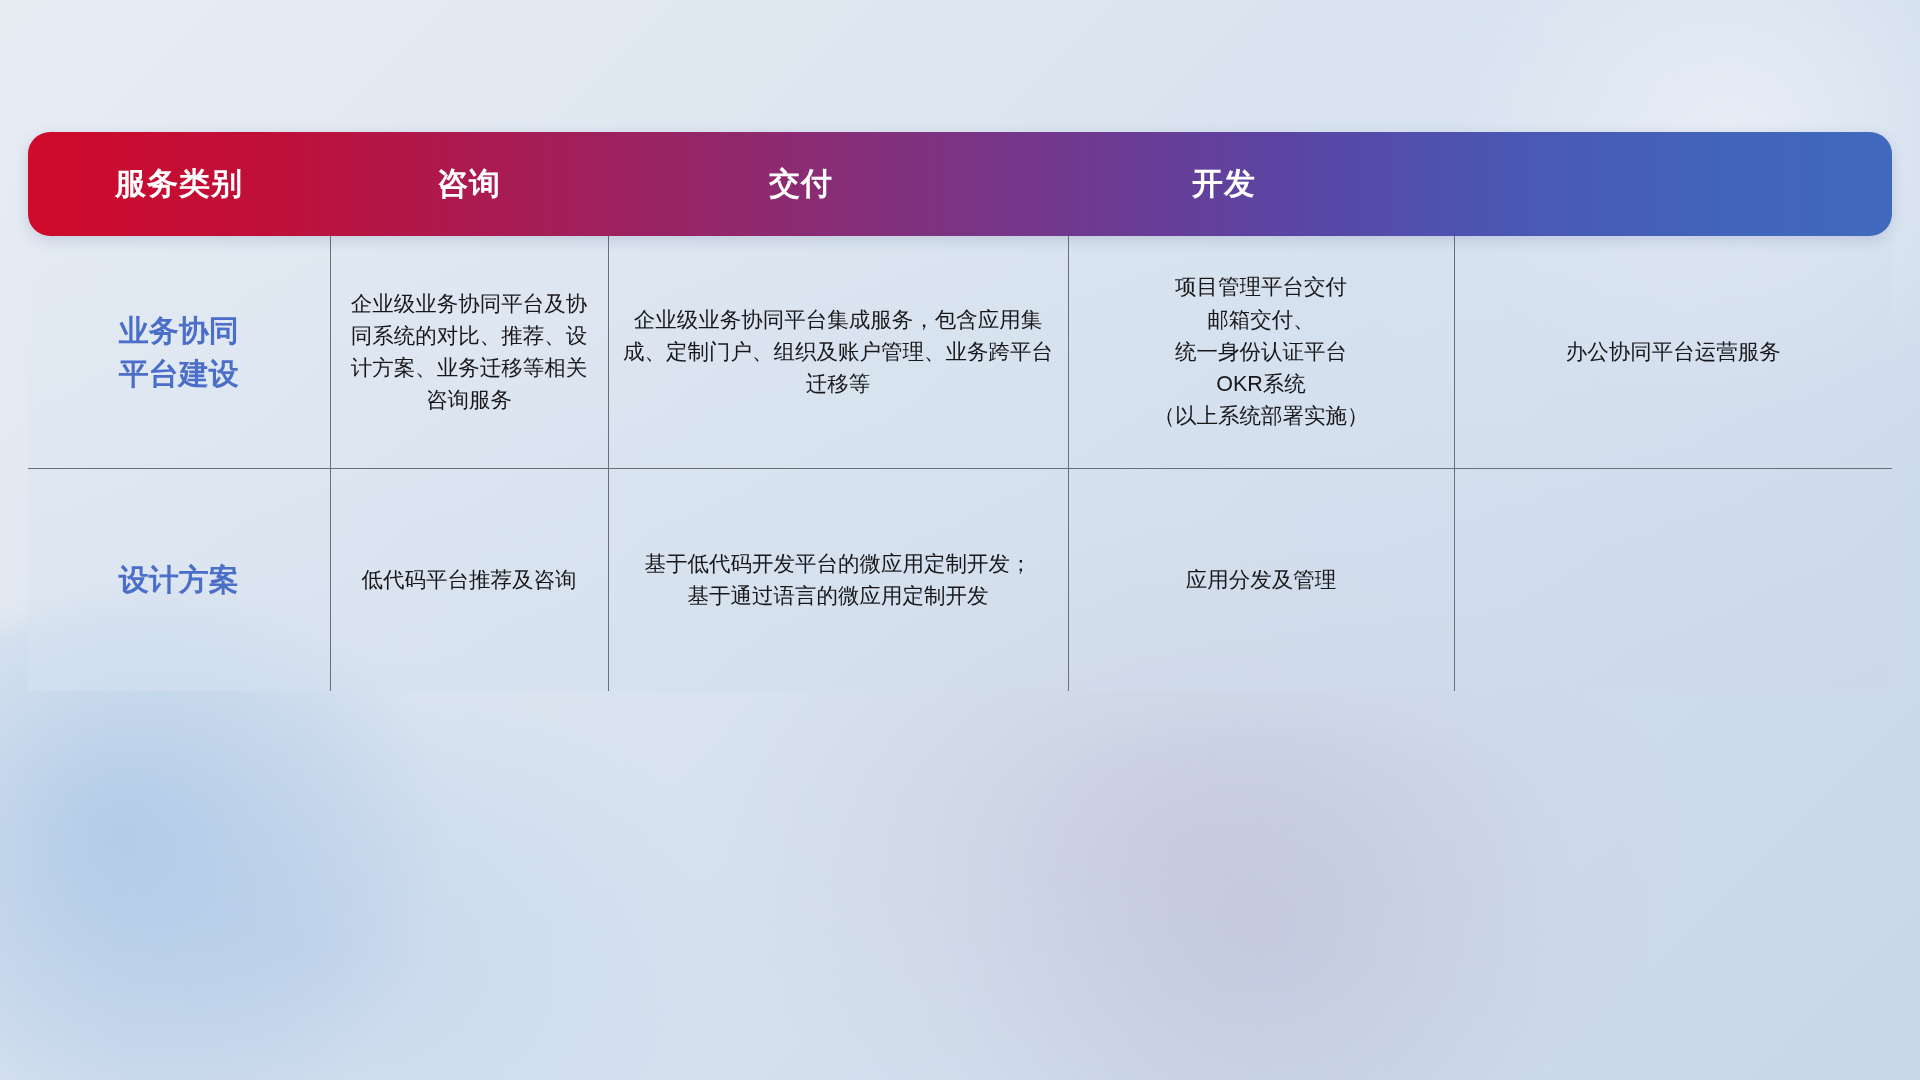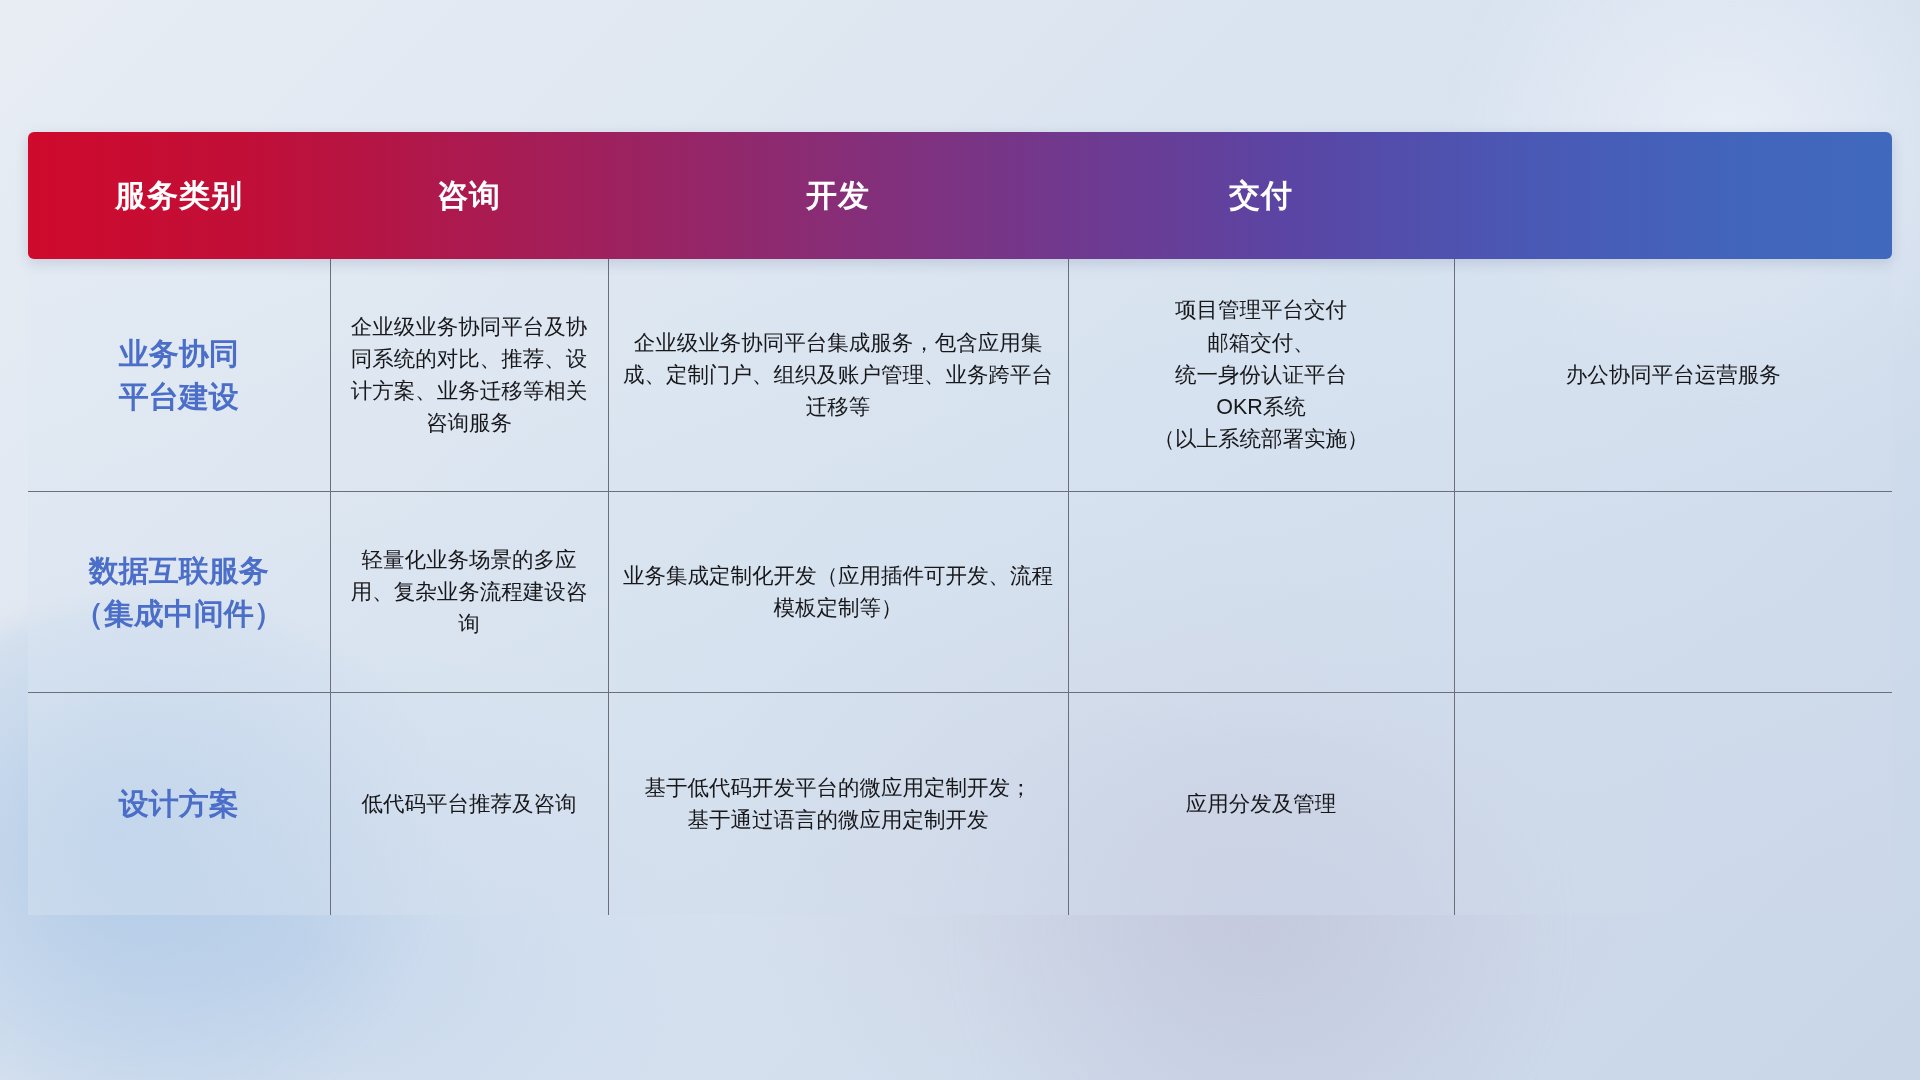--- a/index.html
+++ b/index.html
@@ -59,22 +59,22 @@
   .table-wrap {
     position: absolute;
     left: 28px;
     top: 132px;
     width: 1864px;
   }
 
   
   .header-bar {
     position: relative;
-    height: 127px;
-    border-radius: 6px;
+    height: 104px;
+    border-radius: 22px;
     background: linear-gradient(90deg, #cf0a2c 0%, #c00f38 12%, #a41e58 28%, #8a2c74 42%, #70398f 56%, #5a45a4 68%, #4a58b4 80%, #4265bc 92%, #4069bd 100%);
     box-shadow: 0 4px 14px rgba(60,70,120,0.18);
     display: flex;
     align-items: center;
   }
   .header-cell {
     color: #ffffff;
     font-size: 31px;
     font-weight: bold;
     text-align: center;
@@ -127,47 +127,40 @@
 <div class="stage">
   <div class="blob-tr"></div>
   <div class="blob-bl"></div>
   <div class="blob-mid"></div>
 
   <div class="table-wrap">
 
     <div class="header-bar">
       <div class="header-cell" style="width:302px">服务类别</div>
       <div class="header-cell" style="width:278px">咨询</div>
+      <div class="header-cell" style="width:386px">交付</div>
       <div class="header-cell" style="width:460px">开发</div>
-      <div class="header-cell" style="width:386px">交付</div>
     </div>
 
     <table class="body-table">
       <colgroup>
         <col style="width:302px">
         <col style="width:278px">
         <col style="width:460px">
         <col style="width:386px">
         <col style="width:438px">
       </colgroup>
       <tbody>
         <tr class="row-1">
           <td class="cat">业务协同<br>平台建设</td>
           <td>企业级业务协同平台及协同系统的对比、推荐、设计方案、业务迁移等相关咨询服务</td>
           <td>企业级业务协同平台集成服务，包含应用集成、定制门户、组织及账户管理、业务跨平台迁移等</td>
           <td>项目管理平台交付<br>邮箱交付、<br>统一身份认证平台<br>OKR系统<br>（以上系统部署实施）</td>
           <td>办公协同平台运营服务</td>
         </tr>
-        <tr class="row-2">
-          <td class="cat">数据互联服务<br>（集成中间件）</td>
-          <td>轻量化业务场景的多应用、复杂业务流程建设咨询</td>
-          <td>业务集成定制化开发（应用插件可开发、流程模板定制等）</td>
-          <td></td>
-          <td></td>
-        </tr>
         <tr class="row-3">
           <td class="cat">设计方案</td>
           <td>低代码平台推荐及咨询</td>
           <td>基于低代码开发平台的微应用定制开发；<br>基于通过语言的微应用定制开发</td>
           <td>应用分发及管理</td>
           <td></td>
         </tr>
       </tbody>
     </table>
 

